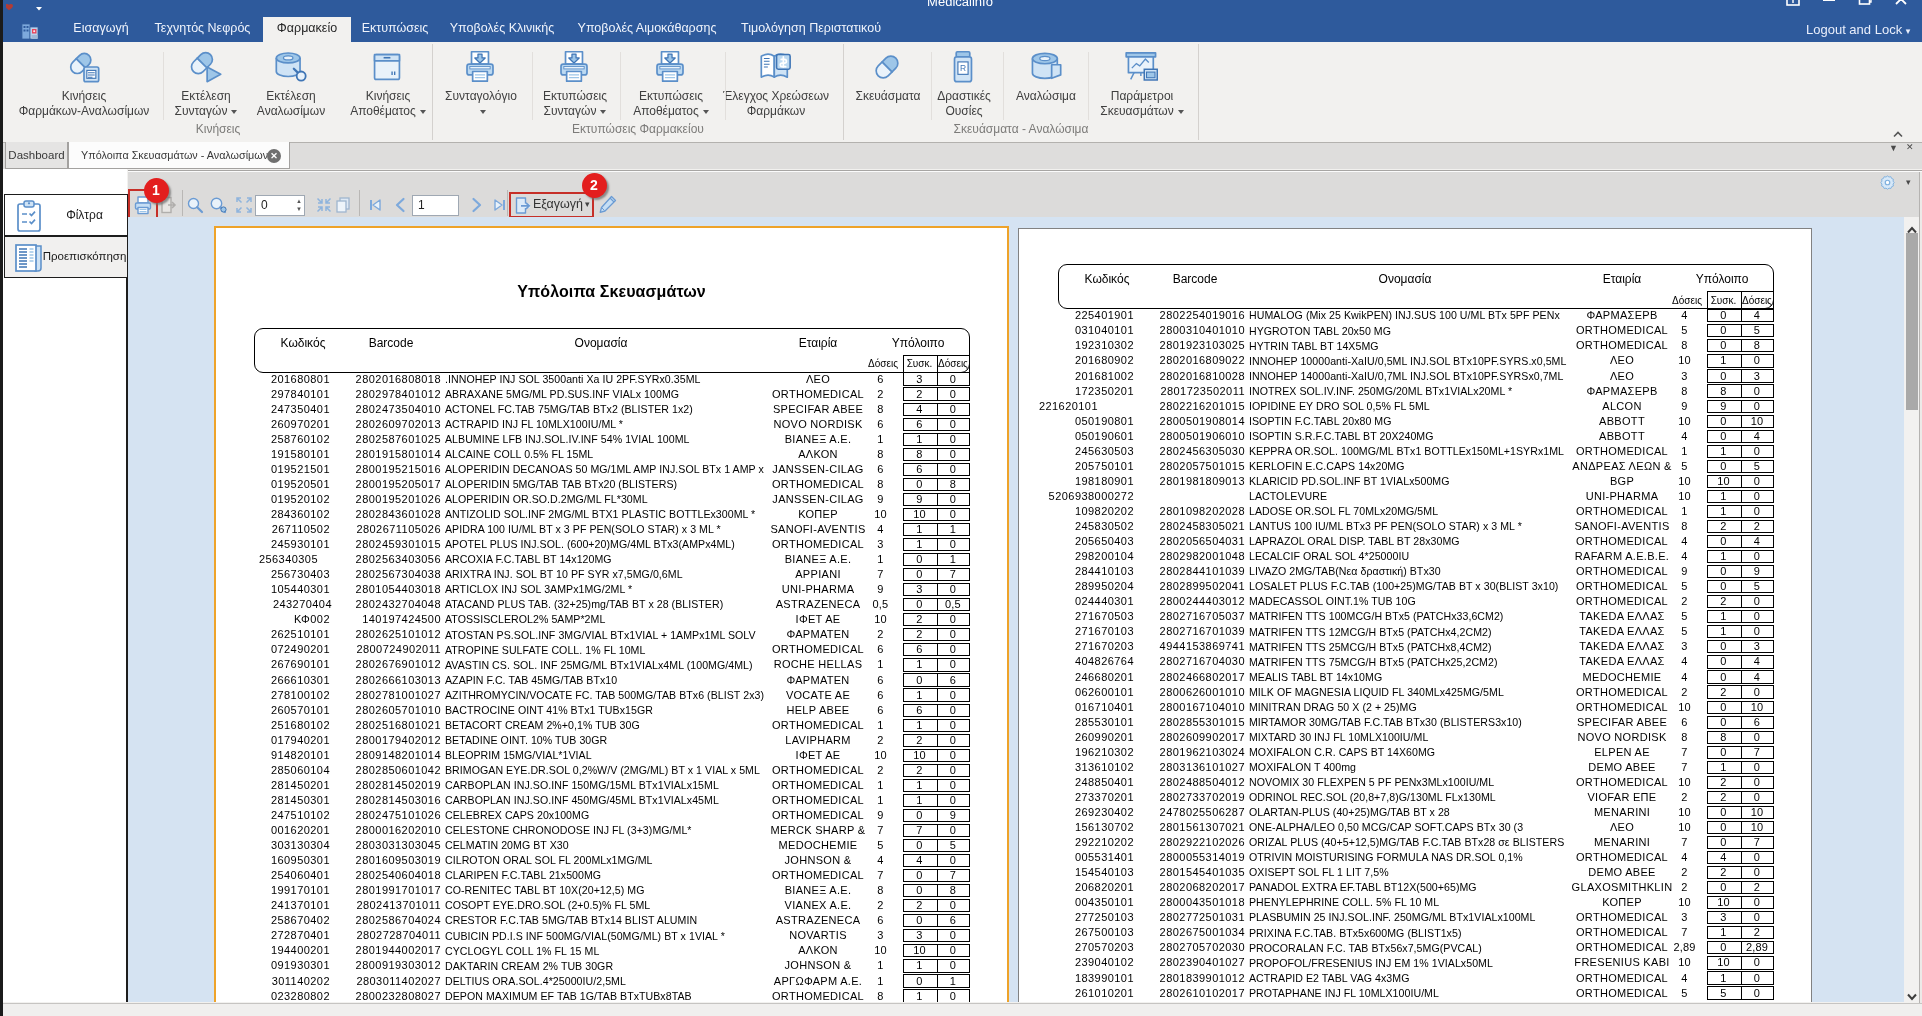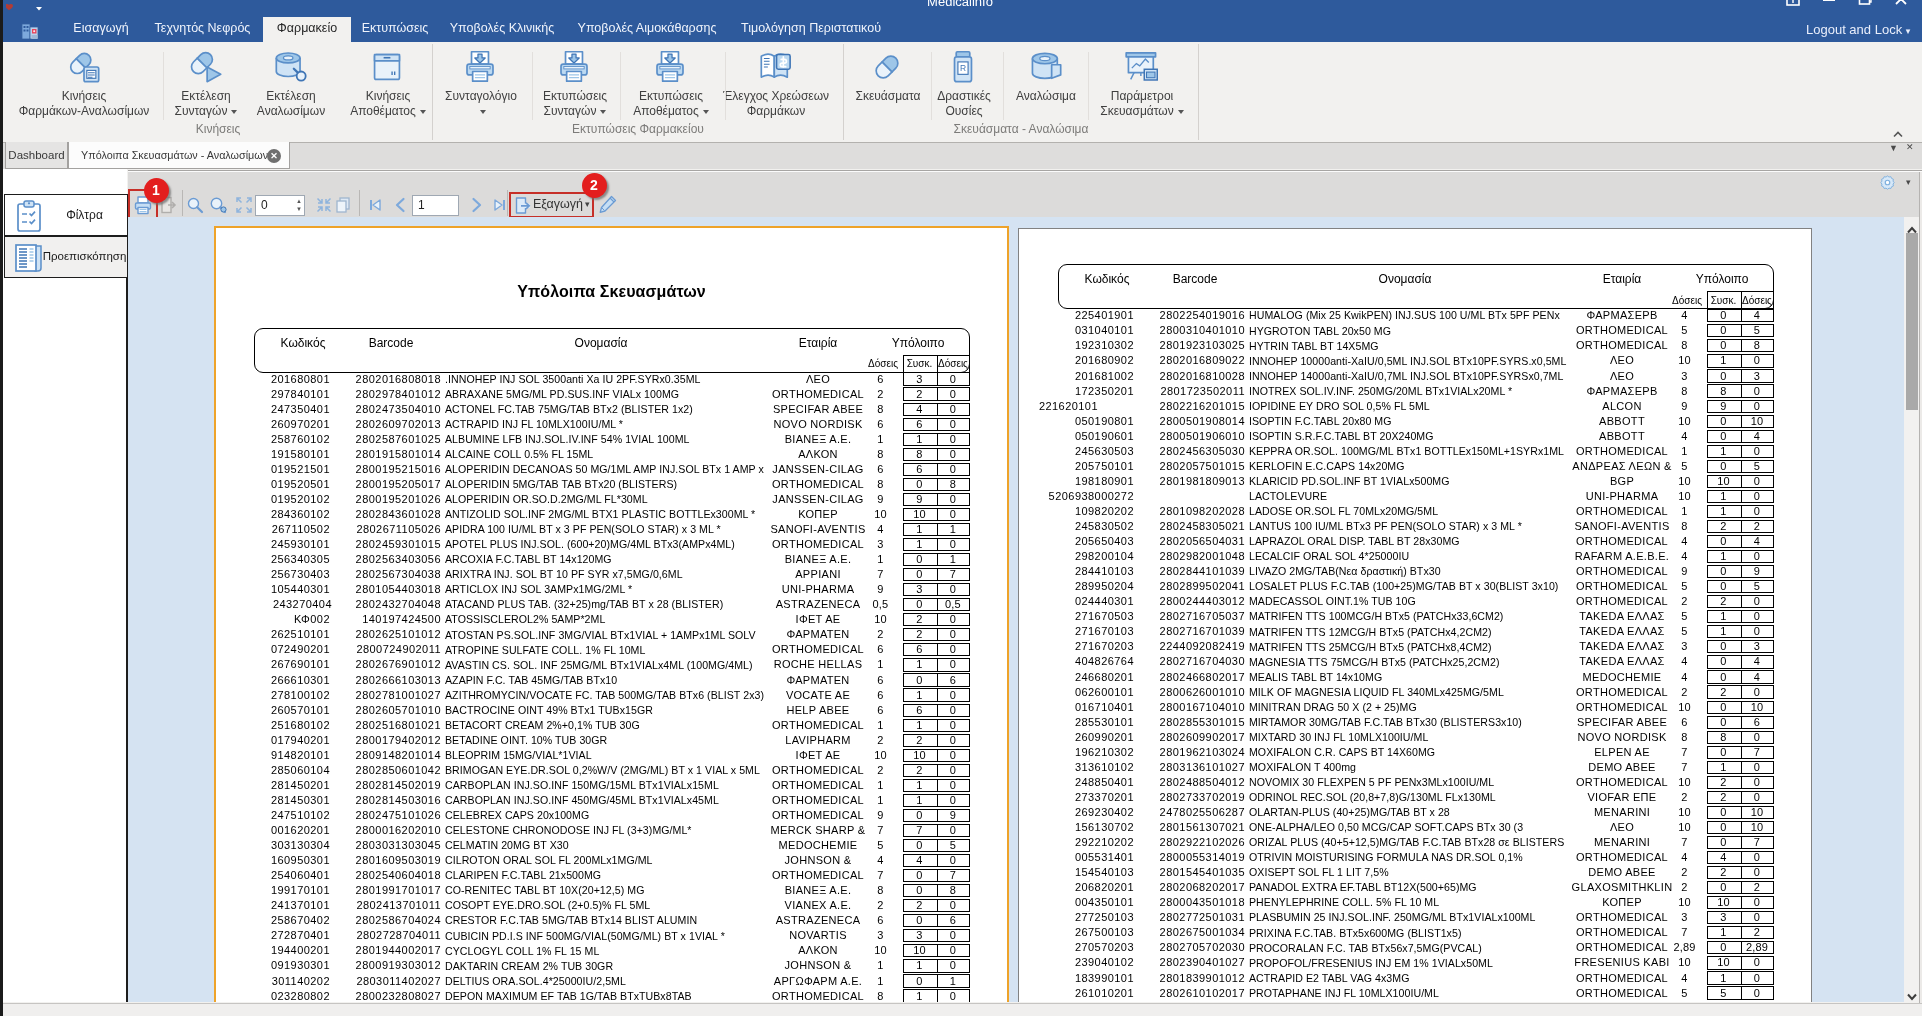--- a/index.html
+++ b/index.html
@@ -524,21 +524,21 @@
           <span class="tc" style="left:321px;width:120px">2802459301015</span>
           <span class="tn" style="left:445px">APOTEL PLUS INJ.SOL. (600+20)MG/4ML BTx3(AMPx4ML)</span>
           <span class="tm" style="left:733px;width:170px">ORTHOMEDICAL</span>
           <span class="td" style="left:850.5px;width:60px">3</span>
           <span class="td" style="left:894.5px;width:50px">1</span>
           <span class="td" style="left:928px;width:50px">0</span>
         </div>
 <div class="cbox" style="left:902.5px;top:537.95px;width:67.5px;height:13.2px"></div>
 <div class="vline" style="left:936.5px;top:537.95px;height:13.2px"></div>
 <div class="trow" style="top:553.1px">
-          <span class="tc" style="left:210px;width:120px">256340305</span>
+          <span class="tc" style="left:198px;width:120px">256340305</span>
           <span class="tc" style="left:321px;width:120px">2802563403056</span>
           <span class="tn" style="left:445px">ARCOXIA F.C.TABL BT 14x120MG</span>
           <span class="tm" style="left:733px;width:170px">ΒΙΑΝΕΞ Α.Ε.</span>
           <span class="td" style="left:850.5px;width:60px">1</span>
           <span class="td" style="left:894.5px;width:50px">0</span>
           <span class="td" style="left:928px;width:50px">1</span>
         </div>
 <div class="cbox" style="left:902.5px;top:553.0px;width:67.5px;height:13.2px"></div>
 <div class="vline" style="left:936.5px;top:553.0px;height:13.2px"></div>
 <div class="trow" style="top:568.15px">
@@ -636,21 +636,21 @@
           <span class="tm" style="left:733px;width:170px">VOCATE AE</span>
           <span class="td" style="left:850.5px;width:60px">6</span>
           <span class="td" style="left:894.5px;width:50px">1</span>
           <span class="td" style="left:928px;width:50px">0</span>
         </div>
 <div class="cbox" style="left:902.5px;top:688.45px;width:67.5px;height:13.2px"></div>
 <div class="vline" style="left:936.5px;top:688.45px;height:13.2px"></div>
 <div class="trow" style="top:703.6px">
           <span class="tc" style="left:210px;width:120px">260570101</span>
           <span class="tc" style="left:321px;width:120px">2802605701010</span>
-          <span class="tn" style="left:445px">BACTROCINE OINT 49% BTx1 TUBx15GR</span>
+          <span class="tn" style="left:445px">BACTROCINE OINT 41% BTx1 TUBx15GR</span>
           <span class="tm" style="left:733px;width:170px">HELP ABEE</span>
           <span class="td" style="left:850.5px;width:60px">6</span>
           <span class="td" style="left:894.5px;width:50px">6</span>
           <span class="td" style="left:928px;width:50px">0</span>
         </div>
 <div class="cbox" style="left:902.5px;top:703.5px;width:67.5px;height:13.2px"></div>
 <div class="vline" style="left:936.5px;top:703.5px;height:13.2px"></div>
 <div class="trow" style="top:718.65px">
           <span class="tc" style="left:210px;width:120px">251680102</span>
           <span class="tc" style="left:321px;width:120px">2802516801021</span>
@@ -1108,33 +1108,33 @@
           <span class="tn" style="left:1249.0px">MATRIFEN TTS 12MCG/H BTx5 (PATCHx4,2CM2)</span>
           <span class="tm" style="left:1537.0px;width:170px">TAKEDA ΕΛΛΑΣ</span>
           <span class="td" style="left:1654.5px;width:60px">5</span>
           <span class="td" style="left:1698.5px;width:50px">1</span>
           <span class="td" style="left:1732.0px;width:50px">0</span>
         </div>
 <div class="cbox" style="left:1706.5px;top:625.25px;width:67.5px;height:13.2px"></div>
 <div class="vline" style="left:1740.5px;top:625.25px;height:13.2px"></div>
 <div class="trow" style="top:640.4px">
           <span class="tc" style="left:1014.0px;width:120px">271670203</span>
-          <span class="tc" style="left:1125.0px;width:120px">2244092082419</span>
+          <span class="tc" style="left:1125.0px;width:120px">4944153869741</span>
           <span class="tn" style="left:1249.0px">MATRIFEN TTS 25MCG/H BTx5 (PATCHx8,4CM2)</span>
           <span class="tm" style="left:1537.0px;width:170px">TAKEDA ΕΛΛΑΣ</span>
           <span class="td" style="left:1654.5px;width:60px">3</span>
           <span class="td" style="left:1698.5px;width:50px">0</span>
           <span class="td" style="left:1732.0px;width:50px">3</span>
         </div>
 <div class="cbox" style="left:1706.5px;top:640.3px;width:67.5px;height:13.2px"></div>
 <div class="vline" style="left:1740.5px;top:640.3px;height:13.2px"></div>
 <div class="trow" style="top:655.45px">
           <span class="tc" style="left:1014.0px;width:120px">404826764</span>
           <span class="tc" style="left:1125.0px;width:120px">2802716704030</span>
-          <span class="tn" style="left:1249.0px">MAGNESIA TTS 75MCG/H BTx5 (PATCHx25,2CM2)</span>
+          <span class="tn" style="left:1249.0px">MATRIFEN TTS 75MCG/H BTx5 (PATCHx25,2CM2)</span>
           <span class="tm" style="left:1537.0px;width:170px">TAKEDA ΕΛΛΑΣ</span>
           <span class="td" style="left:1654.5px;width:60px">4</span>
           <span class="td" style="left:1698.5px;width:50px">0</span>
           <span class="td" style="left:1732.0px;width:50px">4</span>
         </div>
 <div class="cbox" style="left:1706.5px;top:655.35px;width:67.5px;height:13.2px"></div>
 <div class="vline" style="left:1740.5px;top:655.35px;height:13.2px"></div>
 <div class="trow" style="top:670.5px">
           <span class="tc" style="left:1014.0px;width:120px">246680201</span>
           <span class="tc" style="left:1125.0px;width:120px">2802466802017</span>

